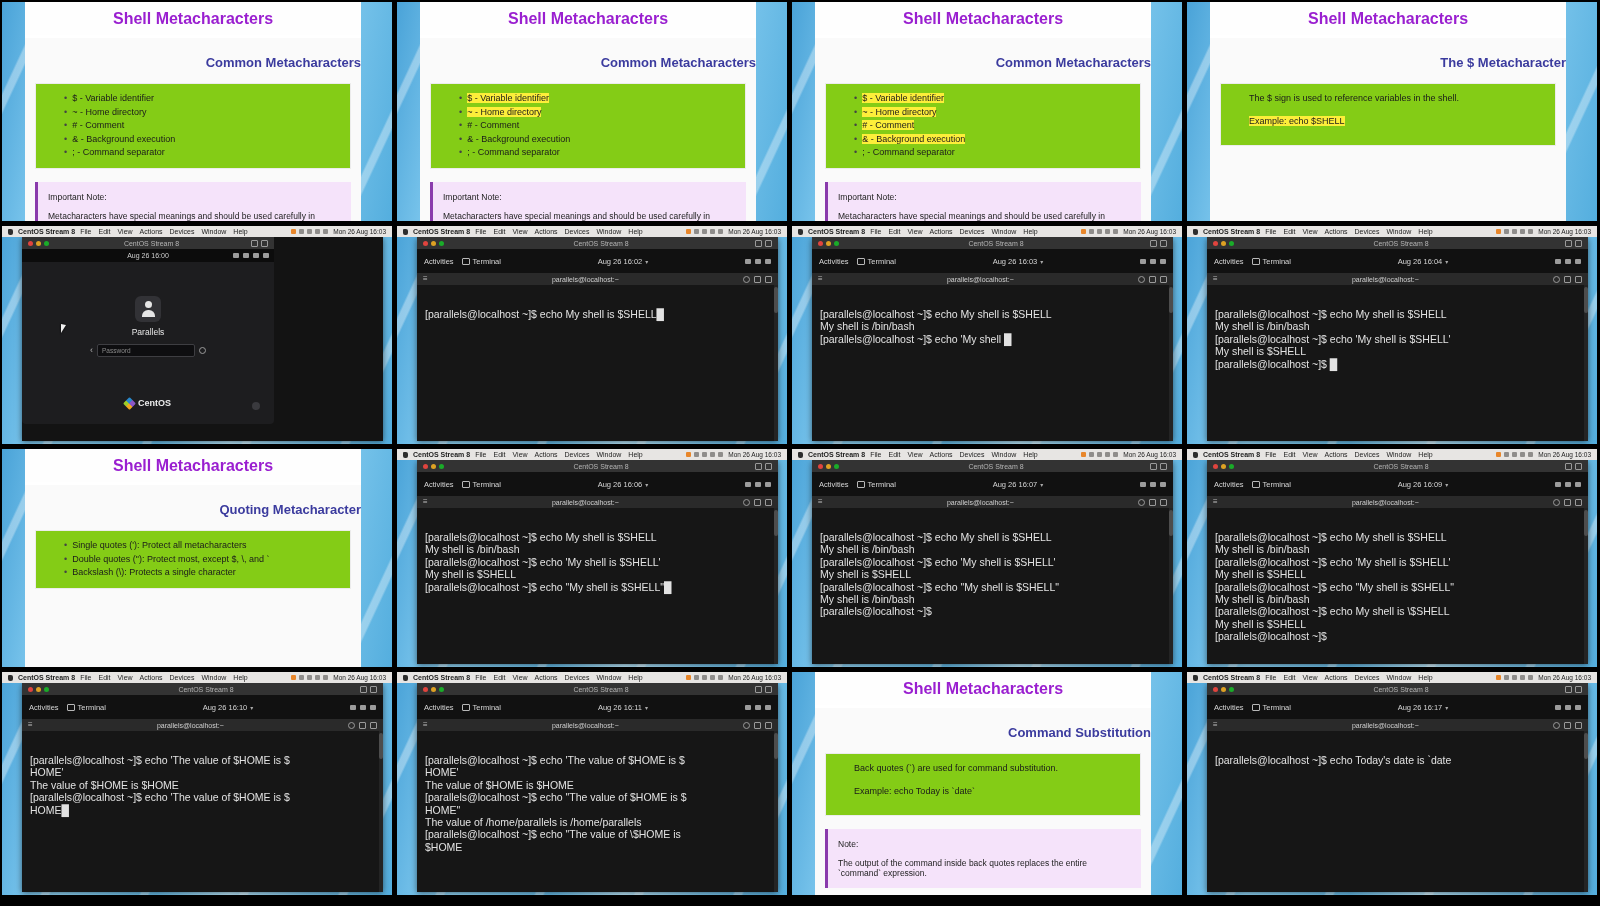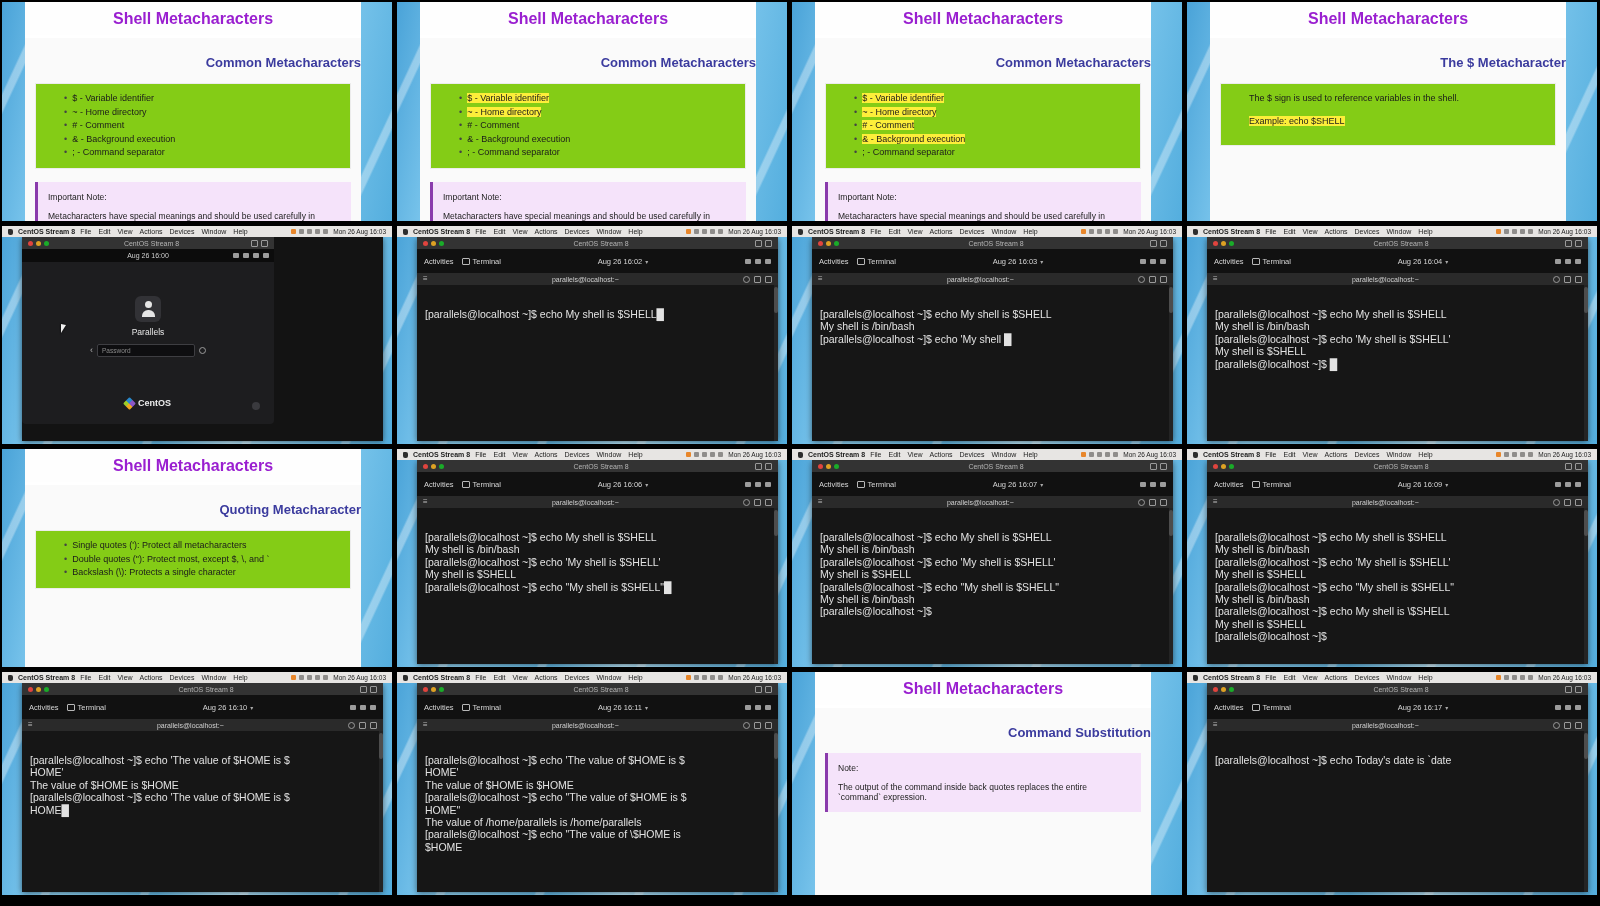--- a/index.html
+++ b/index.html
@@ -820,20 +820,24 @@
           <div class="tline">$HOME</div>
         </div>
     </div>
   </div>
 
   <div class="cell">
     <div class="page">
       <div class="slide-title">Shell Metacharacters</div>
       <div class="slide-main">
         <div class="slide-subtitle">Command Substitution</div>
+        <div class="bullet-box spaced">
+            <div class="bitem"><span>Back quotes (`) are used for command substitution.</span></div>
+            <div class="bitem"><span>Example: echo Today is `date`</span></div>
+          </div>
         <div class="note-box">
           <div class="note-title">Note:</div>
           <div class="note-body">The output of the command inside back quotes replaces the entire `command` expression.</div>
         </div>
       </div>
     </div>
   </div>
 
   <div class="cell">
     <div class="mac-menubar">

